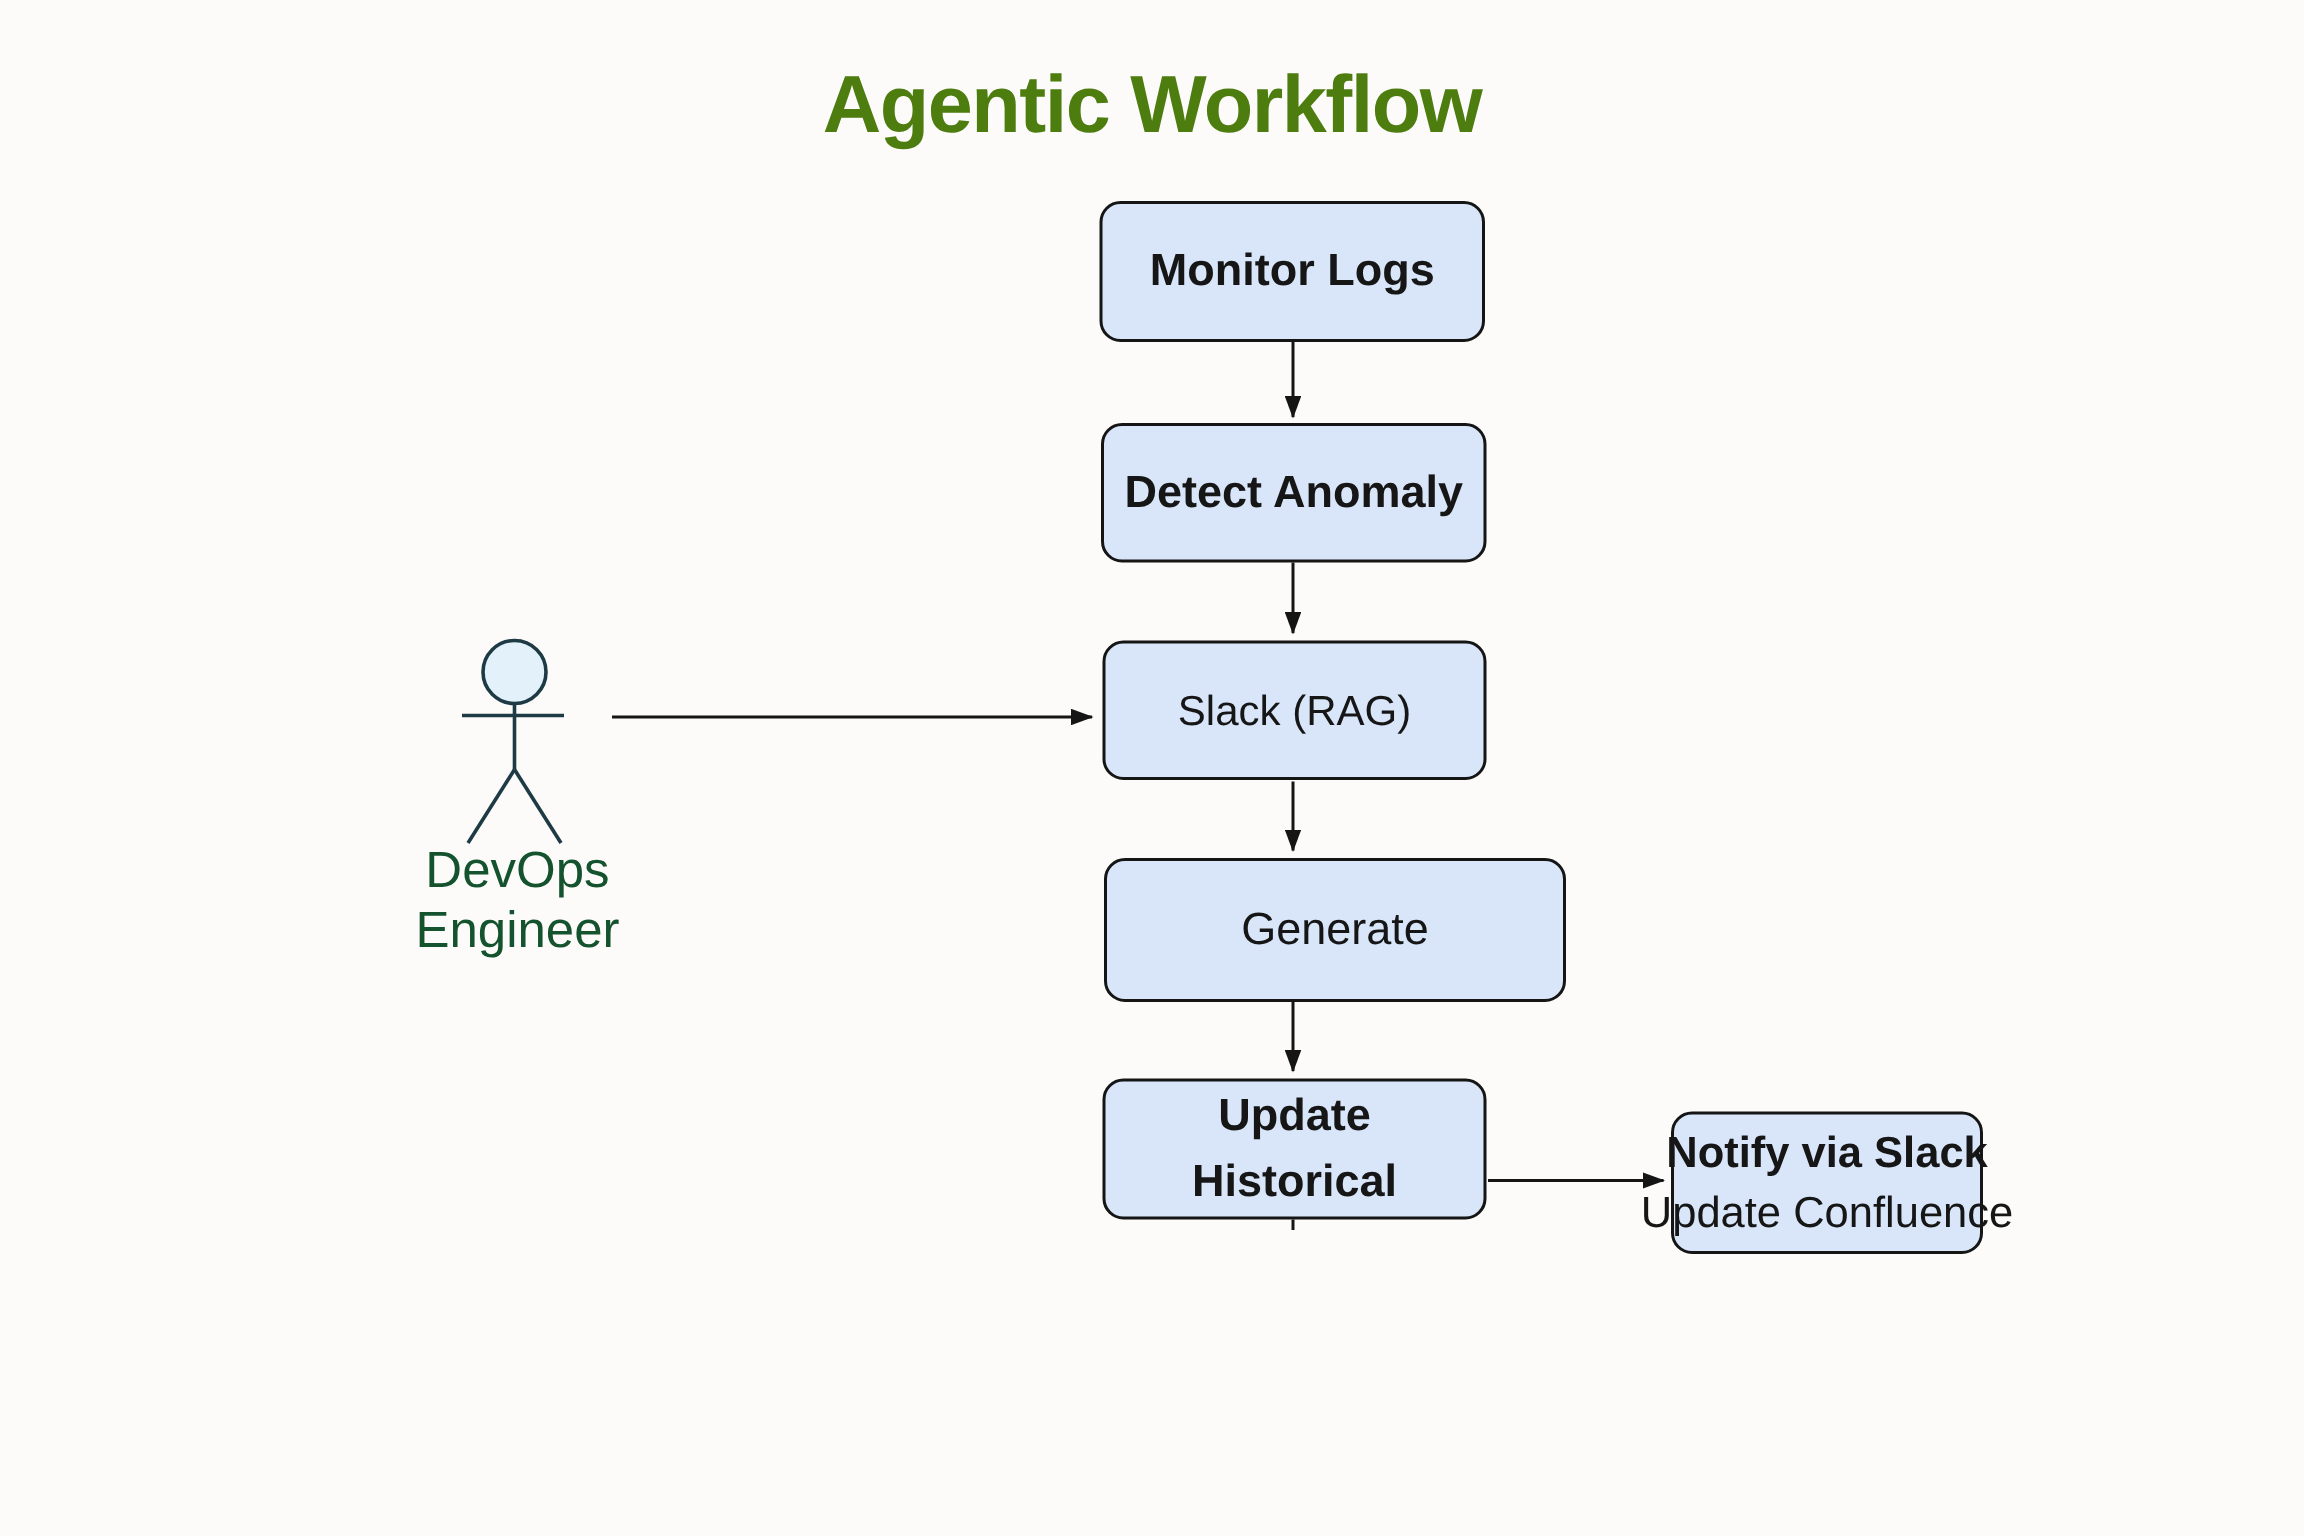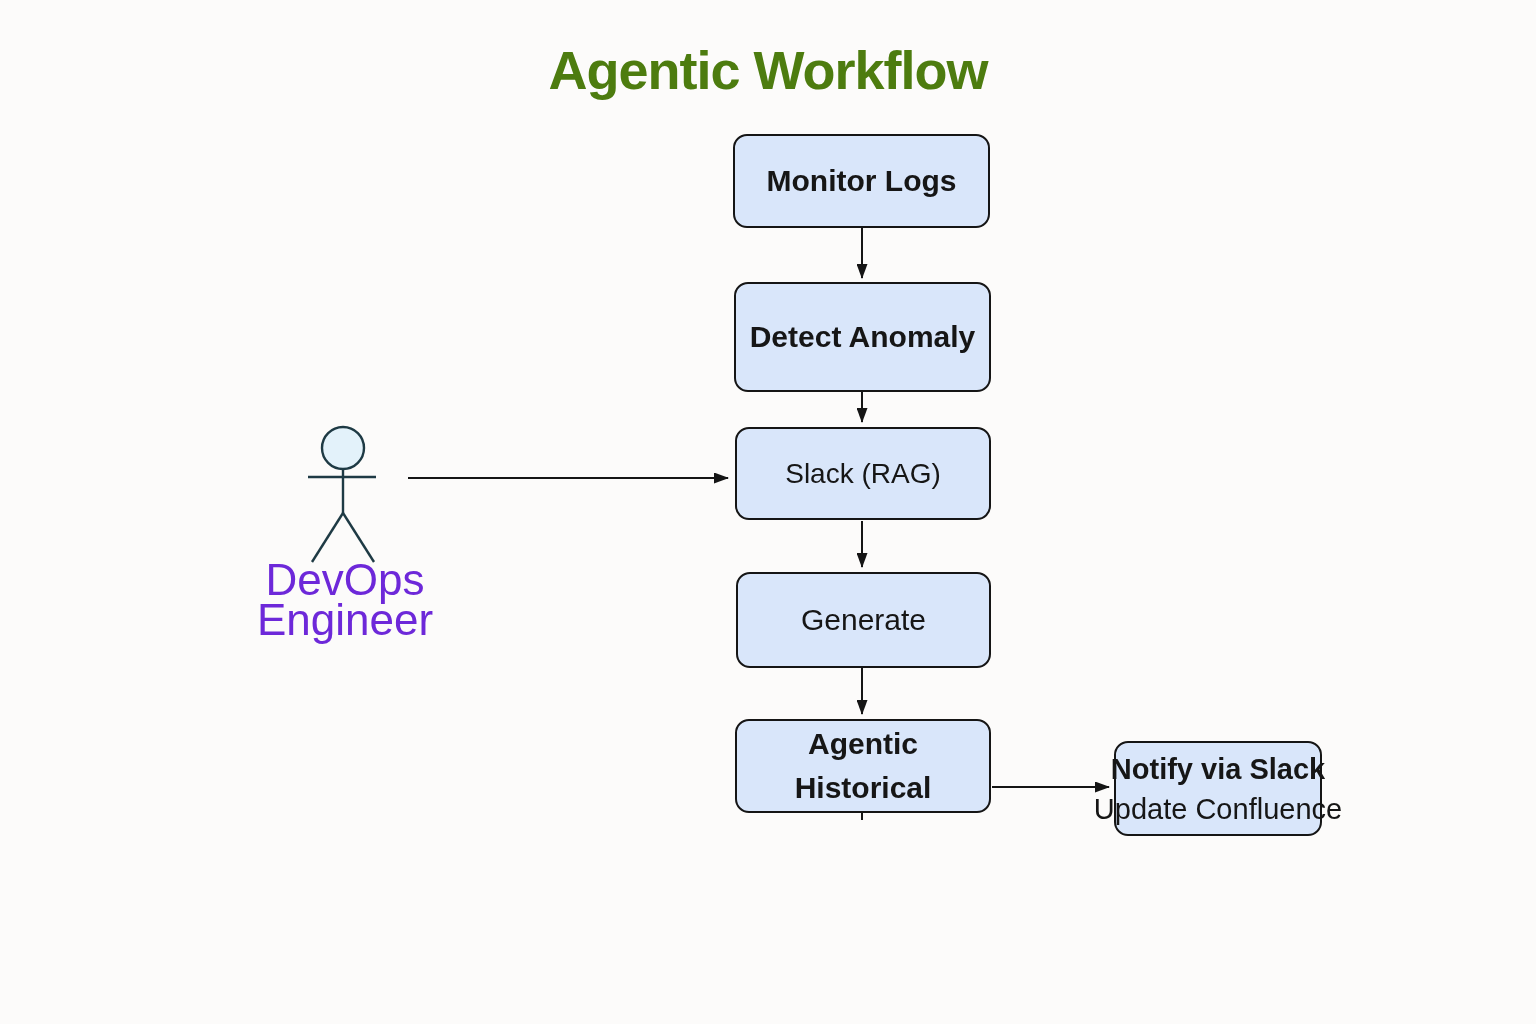--- a/index.html
+++ b/index.html
@@ -50,36 +50,36 @@
     white-space: nowrap;
   }
   .node .ln {
     display: block;
   }
   .w700 { font-weight: 700; }
   .w500 { font-weight: 500; }
   .w400 { font-weight: 400; }
 
   #node-monitor     { left: 733px; top: 134px; width: 257px; height: 94px; font-size: 30px; }
-  #node-detect      { left: 734px; top: 282px; width: 257px; height: 110px; font-size: 30px; }
+  #node-detect      { left: 734px; top: 282px; width: 257px; height: 93px; font-size: 30px; }
   #node-retrieve    { left: 735px; top: 427px; width: 256px; height: 93px; font-size: 28px; line-height: 43px; }
-  #node-generate    { left: 736px; top: 572px; width: 255px; height: 96px; font-size: 30px; line-height: 44px; }
+  #node-generate    { left: 736px; top: 572px; width: 308px; height: 96px; font-size: 30px; line-height: 44px; }
   #node-propose     { left: 735px; top: 719px; width: 256px; height: 94px; font-size: 30px; line-height: 44px; }
   #node-notify      { left: 1114px; top: 741px; width: 208px; height: 95px; font-size: 29px; line-height: 40px; }
 
   .actor-label {
     position: absolute;
     left: 243px;
     top: 560px;
     width: 204px;
     text-align: center;
-    font-size: 44px;
+    font-size: 34px;
     line-height: 40px;
     font-weight: 400;
-    color: #6d28d9;
+    color: #14532d;
   }
 </style>
 </head>
 <body>
 
 <div id="canvas">
 
   <svg id="edge-layer" viewBox="0 0 1536 1024" xmlns="http://www.w3.org/2000/svg">
     <defs>
       <marker id="arrowhead" markerUnits="userSpaceOnUse" markerWidth="15" markerHeight="11" refX="14" refY="5.5" orient="auto">
@@ -116,21 +116,21 @@
 
   <div class="node" id="node-retrieve">
     <span class="ln w500">Slack (RAG)</span>
   </div>
 
   <div class="node" id="node-generate">
     <span class="ln w500">Generate</span>
   </div>
 
   <div class="node" id="node-propose">
-    <span class="ln w700">Agentic</span>
+    <span class="ln w700">Update</span>
     <span class="ln w700">Historical</span>
   </div>
 
   <div class="node" id="node-notify">
     <span class="ln w700">Notify via Slack</span>
     <span class="ln w400">Update Confluence</span>
   </div>
 
   <div class="actor-label">
     <span class="ln">DevOps</span>

